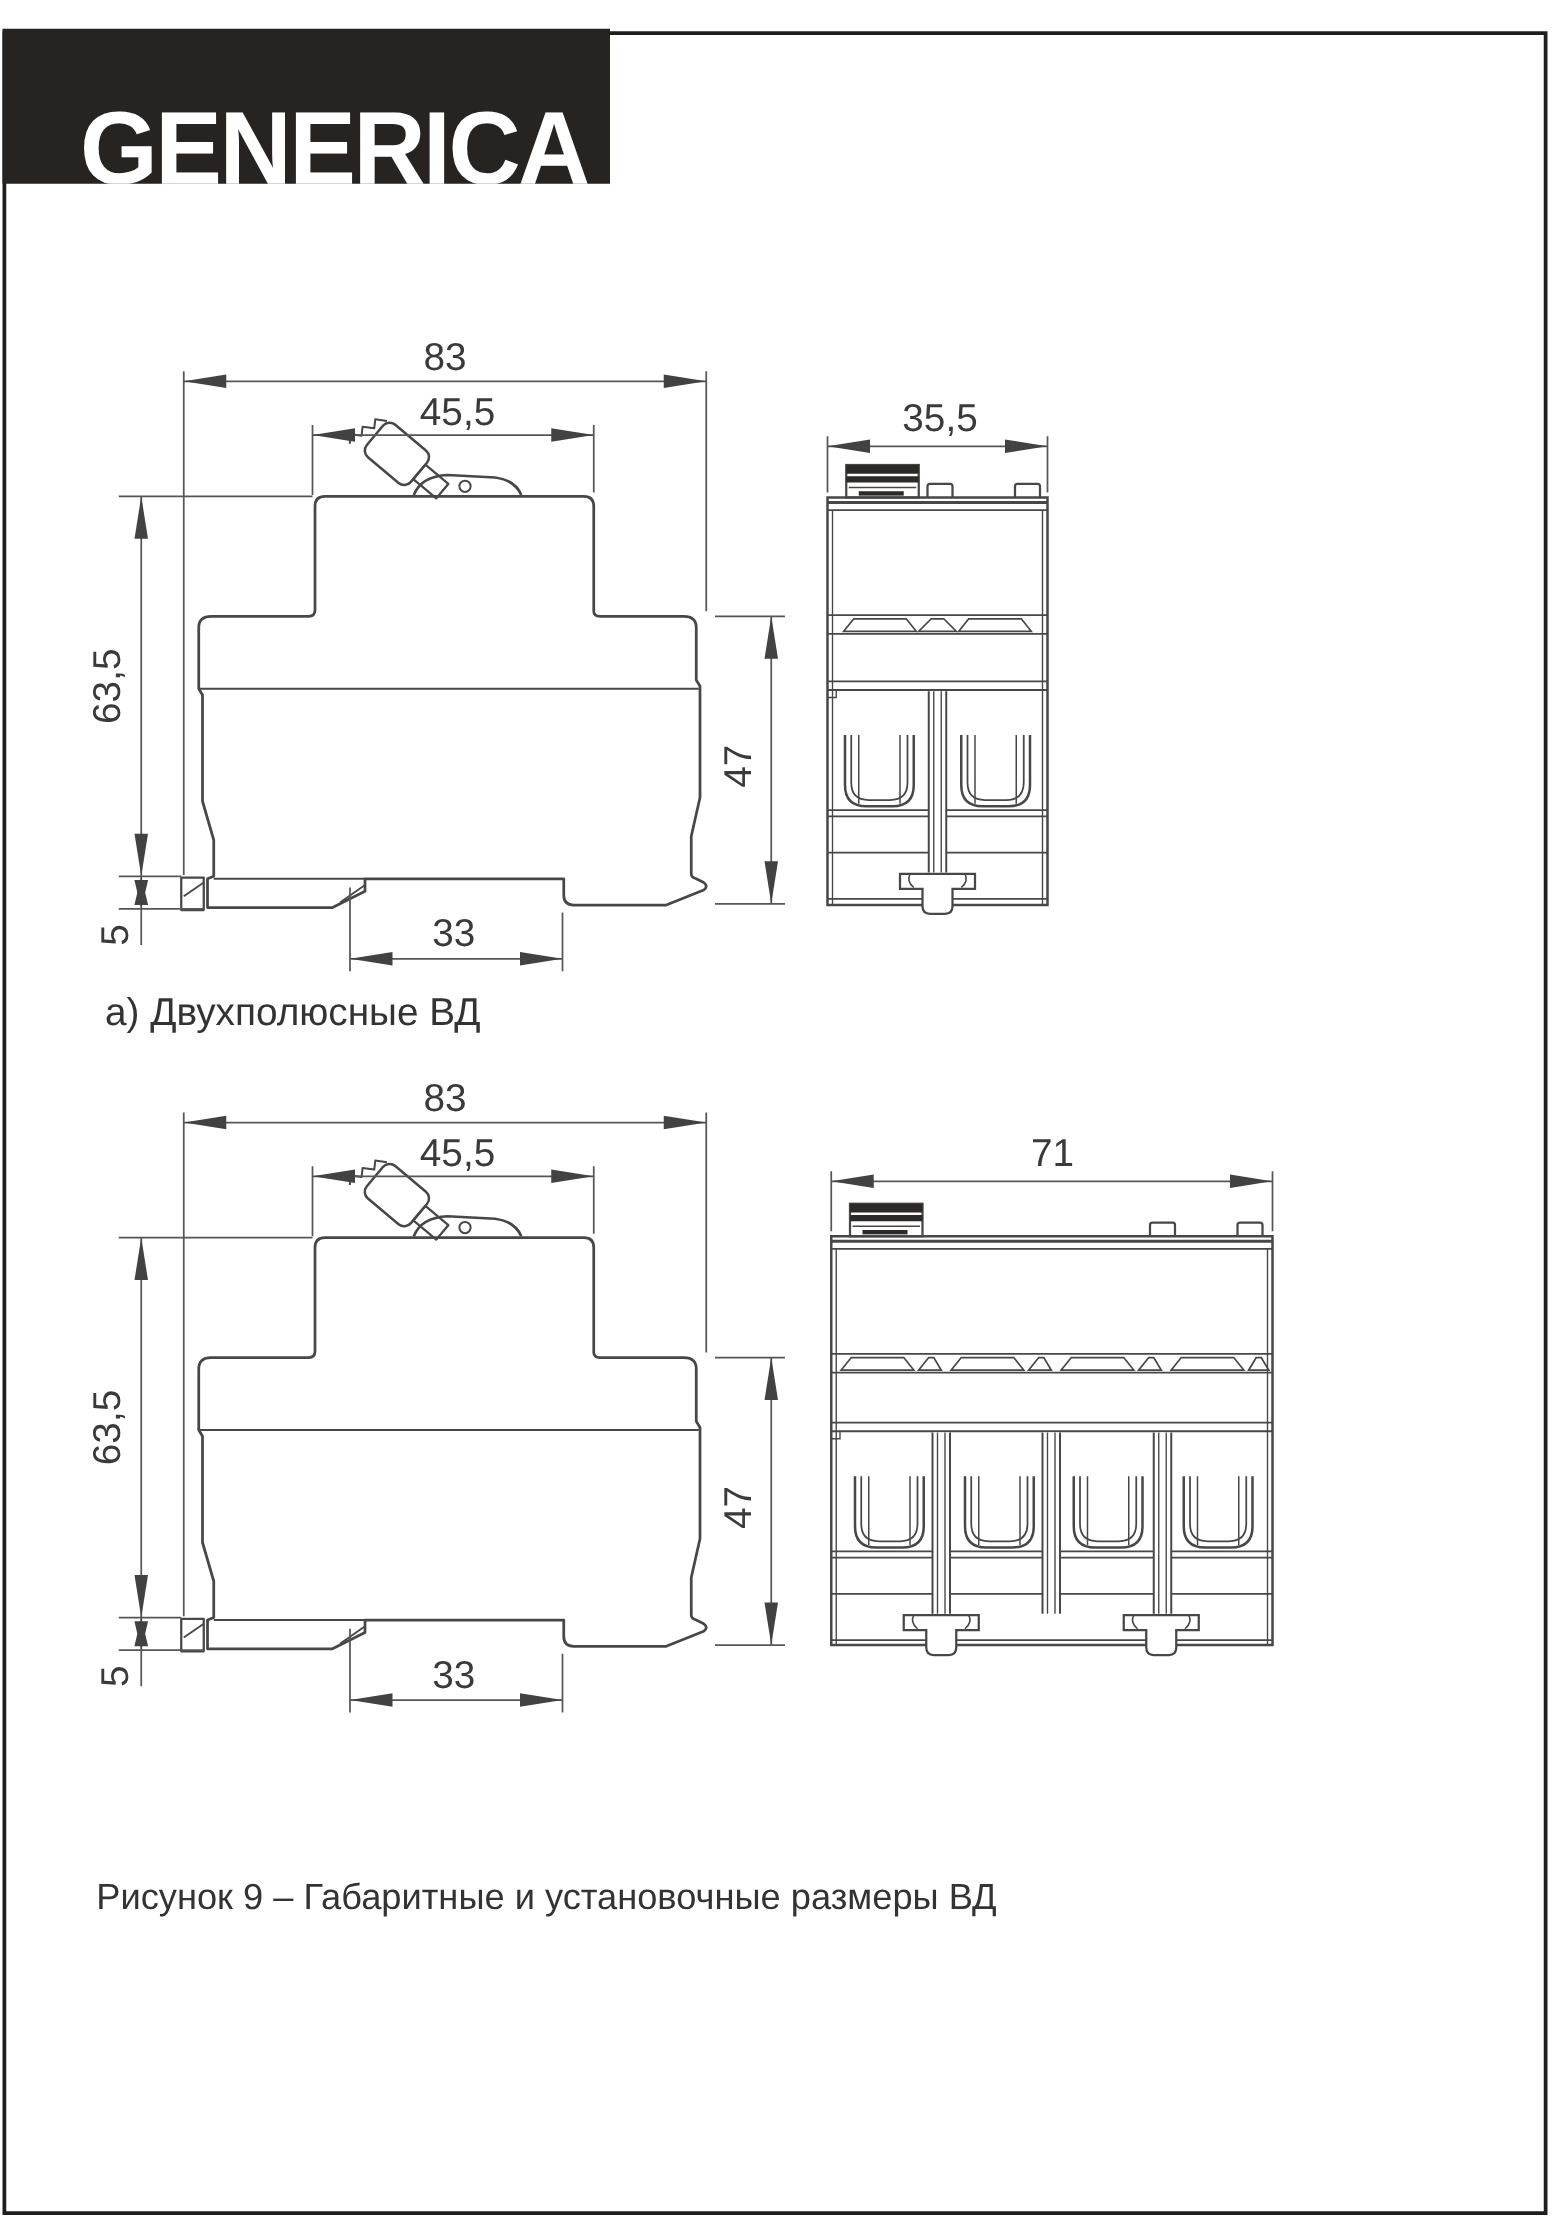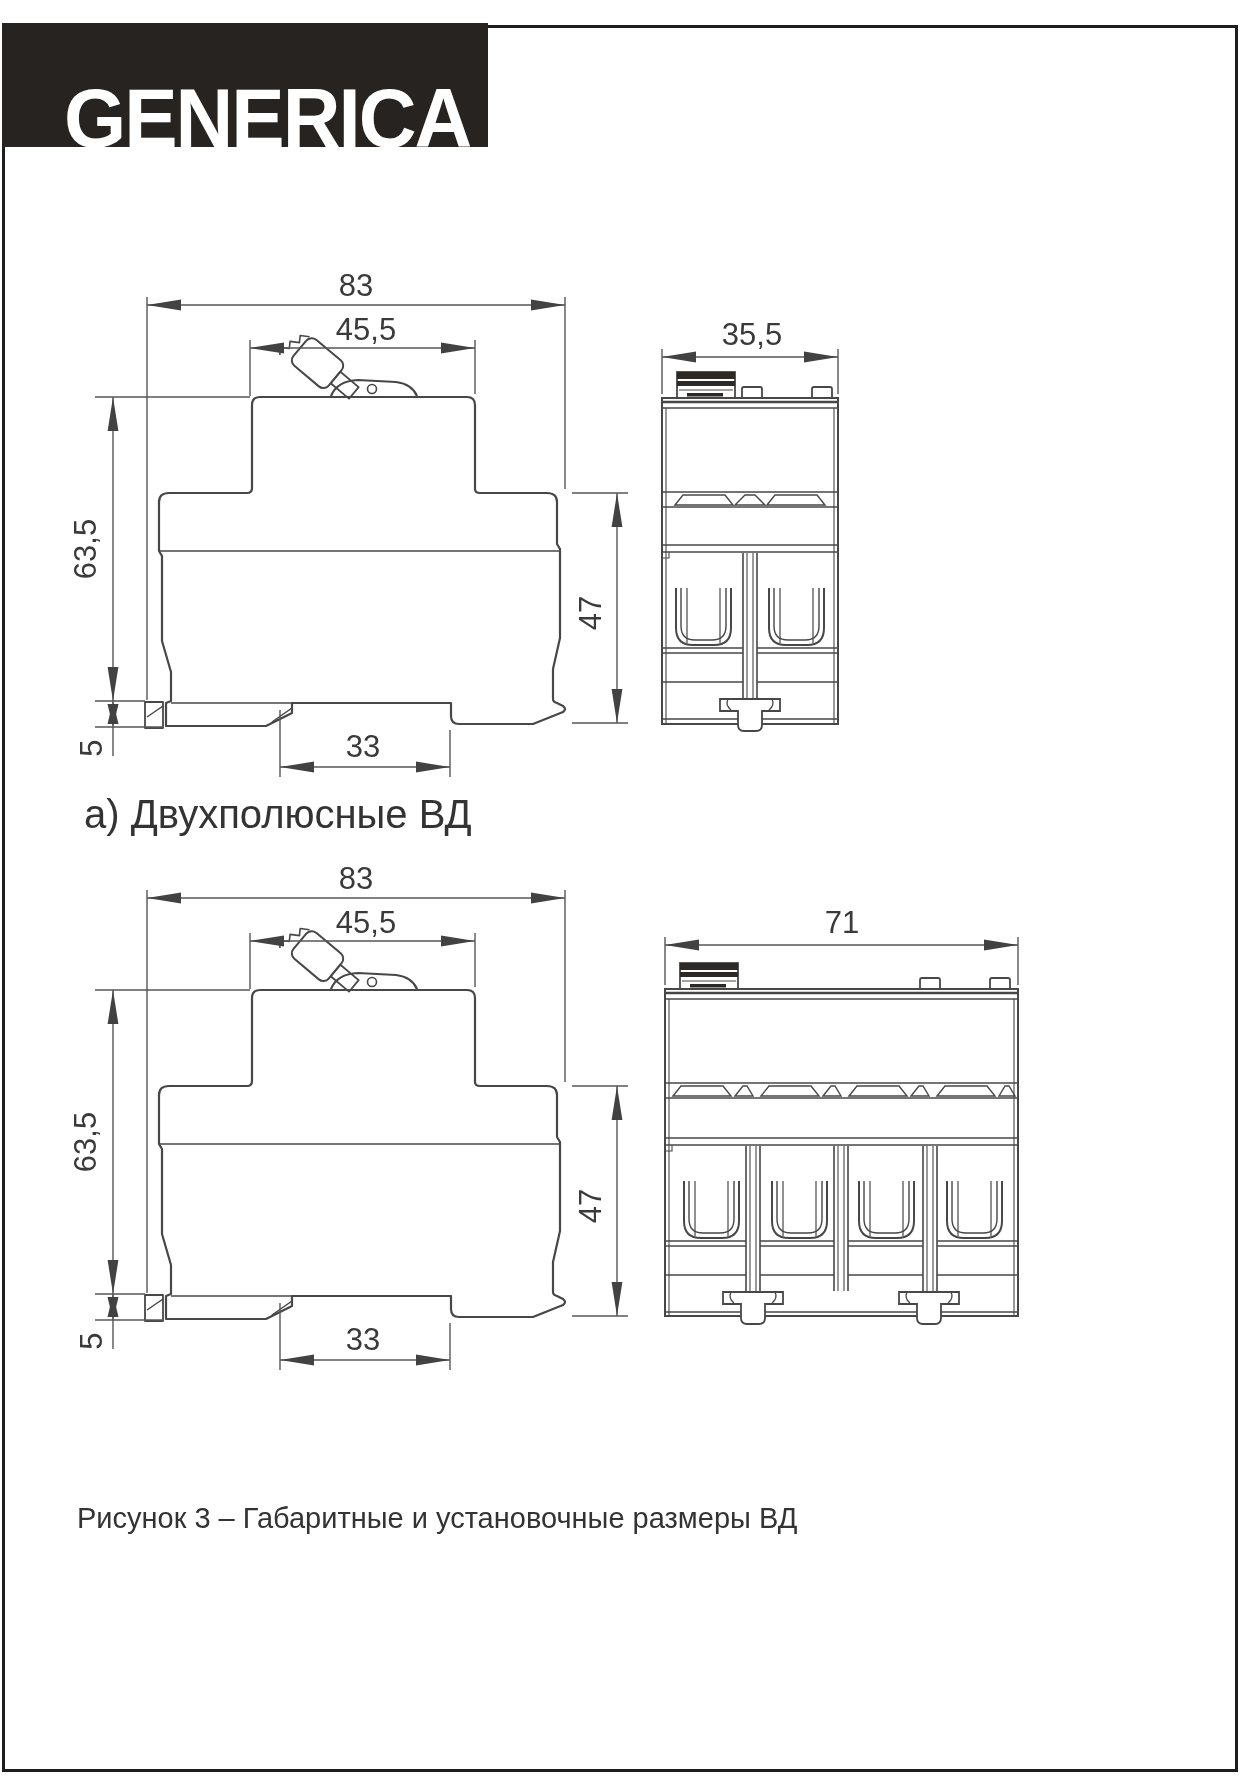--- a/index.html
+++ b/index.html
@@ -6,21 +6,21 @@
   .page{position:relative;width:1244px;height:1778px;background:#fff;overflow:hidden;
         font-family:"Liberation Sans",sans-serif;color:#363636;}
   .frame{position:absolute;left:2px;top:25px;width:1236px;height:1747px;
          border:3px solid #1e1e1e;box-sizing:border-box;}
   .logo-bar{position:absolute;left:2px;top:23px;width:486px;height:124px;
             background:#272321;overflow:hidden;}
   .logo-text{position:absolute;left:62px;top:50px;font-weight:700;font-size:80px;
              letter-spacing:-2px;color:#ffffff;white-space:nowrap;
              font-family:"Liberation Sans",sans-serif;transform:scaleY(1.04);}
   .drawing-svg{position:absolute;left:0;top:0;}
-  .caption{position:absolute;font-size:40px;color:#333;white-space:nowrap;}
+  .caption{position:absolute;font-size:31px;color:#333;white-space:nowrap;}
   .cap-a{left:84px;top:792px;}
   .cap-b{left:84px;top:1383px;}
   .fig-caption{position:absolute;left:77px;top:1502px;font-size:29px;color:#333;white-space:nowrap;}
   .dim-label{font-size:31px;fill:#3a3a3a;text-anchor:middle;
              font-family:"Liberation Sans",sans-serif;}
 </style>
 </head>
 <body>
 
 <div class="page">
@@ -221,14 +221,14 @@
       <text class="dim-label" x="366" y="933">45,5</text>
       <text class="dim-label" transform="rotate(-90 96 1142)" x="96" y="1142">63,5</text>
       <text class="dim-label" transform="rotate(-90 102 1341)" x="102" y="1341">5</text>
       <text class="dim-label" transform="rotate(-90 601 1206)" x="601" y="1206">47</text>
       <text class="dim-label" x="363" y="1350">33</text>
       <text class="dim-label" x="842" y="933">71</text>
     </g>
   </svg>
 
   <div class="caption cap-a">а) Двухполюсные ВД</div>
-  <div class="fig-caption">Рисунок 3 – Габаритные и установочные размеры ВД</div>
+  <div class="fig-caption">Рисунок 9 – Габаритные и установочные размеры ВД</div>
 </div>
 
 </body></html>

